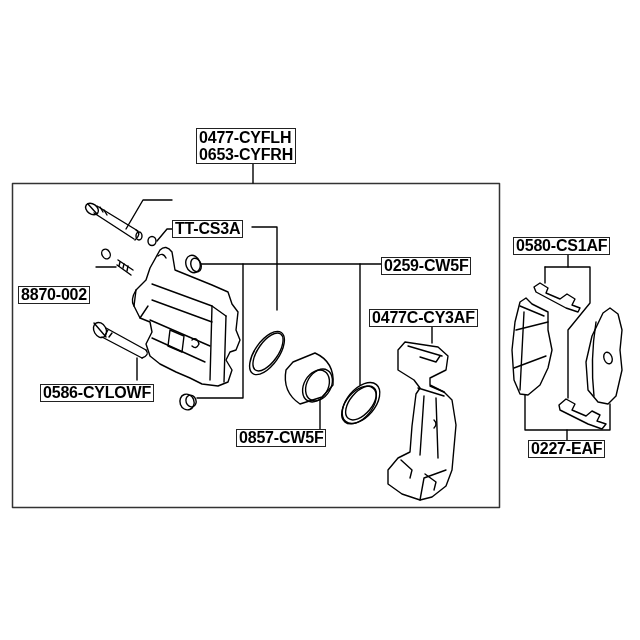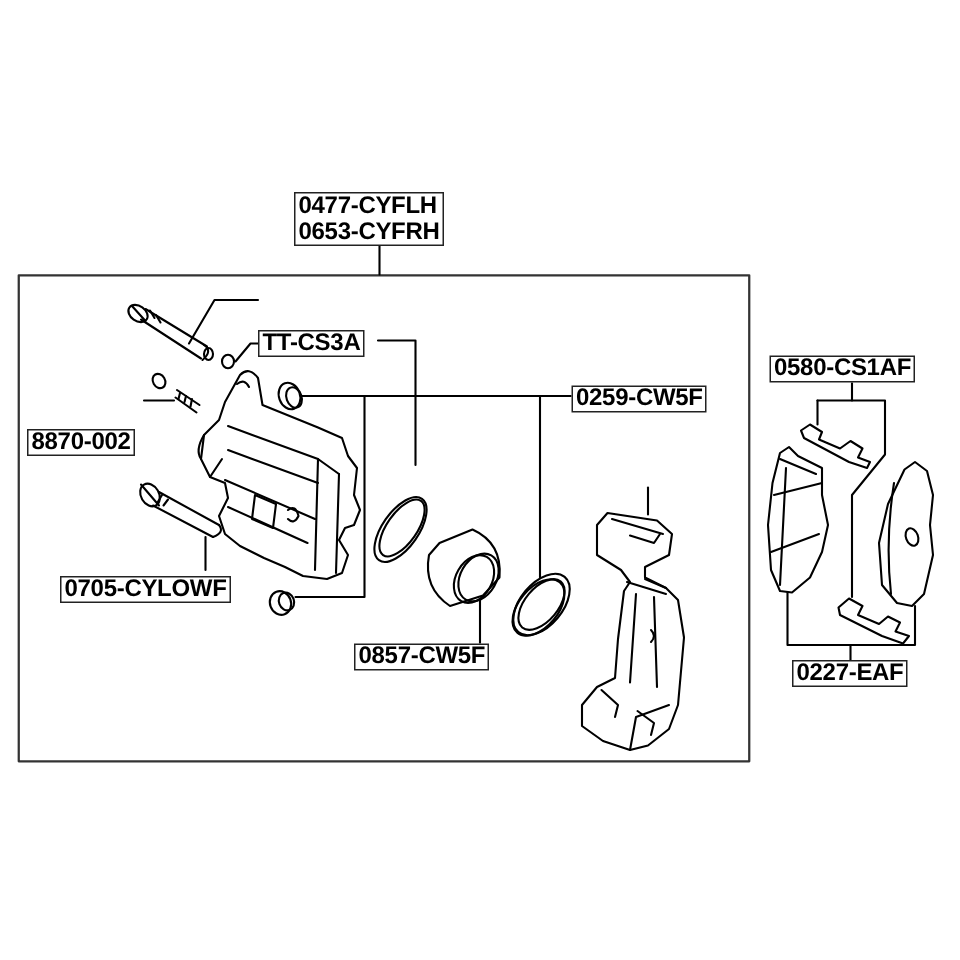--- a/index.html
+++ b/index.html
@@ -127,18 +127,19 @@
 </svg>
 
 <div class="lbl lbl-2" style="left:196px;top:128px;">
   <div>0477-CYFLH</div>
   <div>0653-CYFRH</div>
 </div>
 
 <div class="lbl" style="left:172px;top:220px;">TT-CS3A</div>
 <div class="lbl" style="left:18px;top:259px;margin-top:27px;">8870-002</div>
 <div class="lbl" style="left:381px;top:257px;">0259-CW5F</div>
-<div class="lbl" style="left:40px;top:384px;">0705-CYLOWF</div>
+<div class="lbl" style="left:369px;top:309px;">0477C-CY3AF</div>
+<div class="lbl" style="left:40px;top:384px;">0586-CYLOWF</div>
 <div class="lbl" style="left:236px;top:429px;">0857-CW5F</div>
 <div class="lbl" style="left:513px;top:237px;">0580-CS1AF</div>
 <div class="lbl" style="left:528px;top:440px;">0227-EAF</div>
 
 </div>
 
 </body></html>

